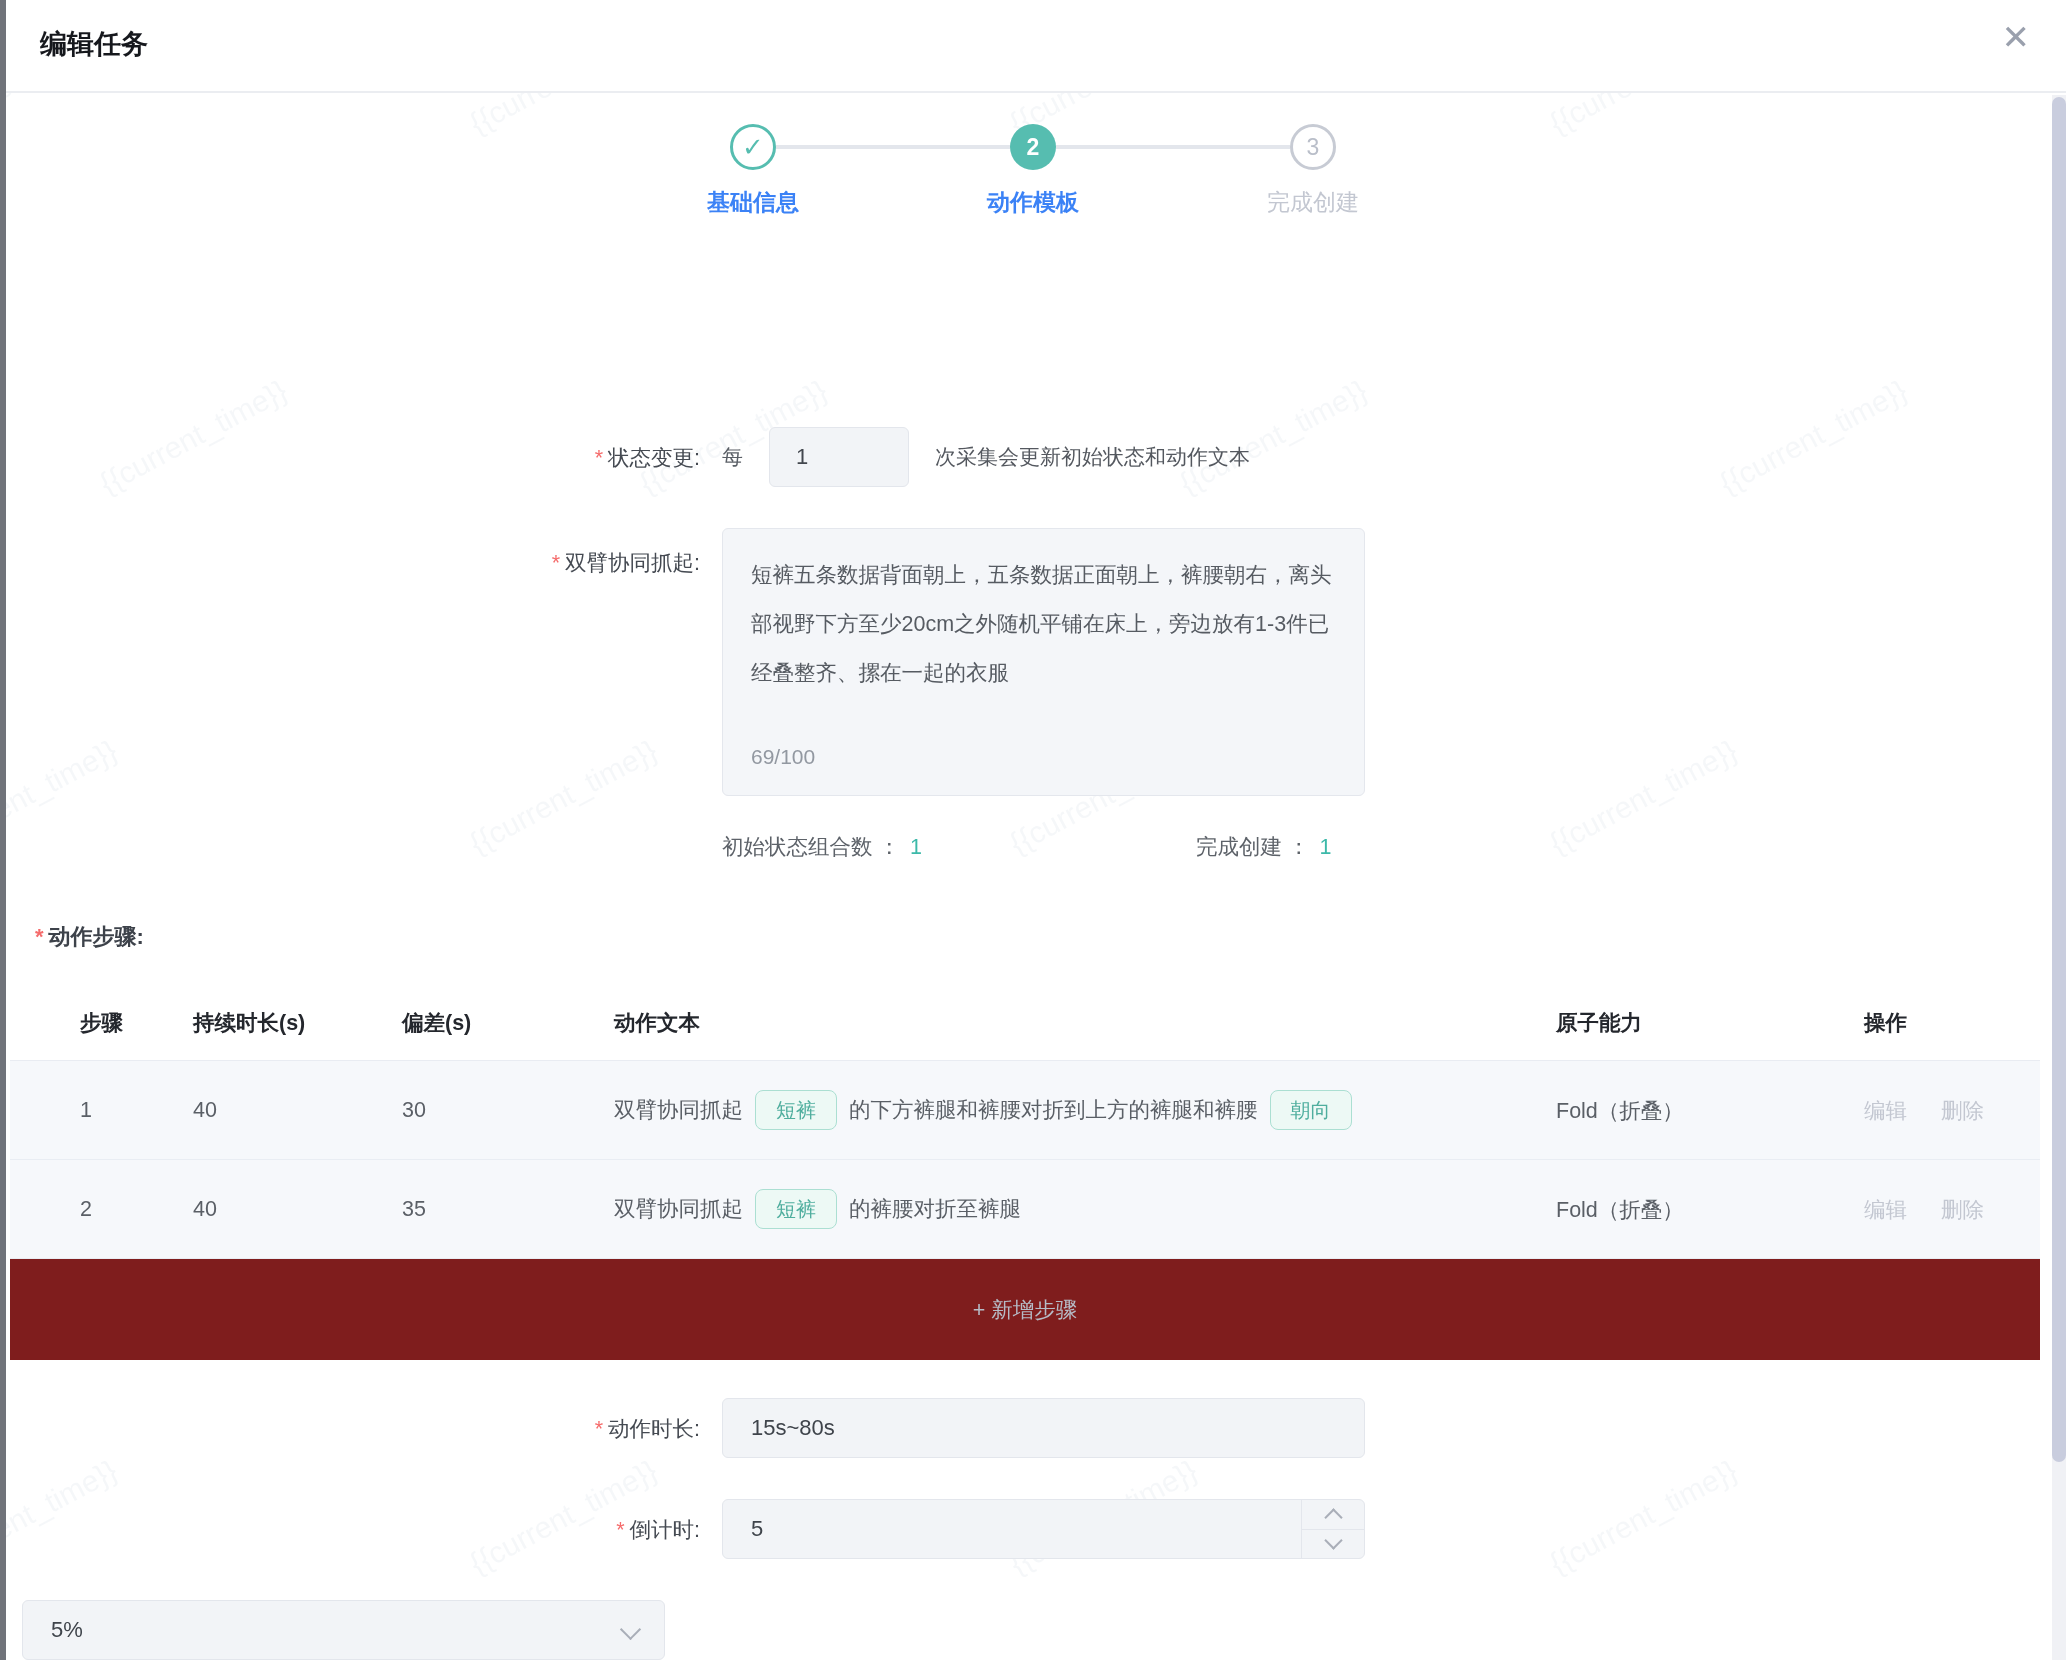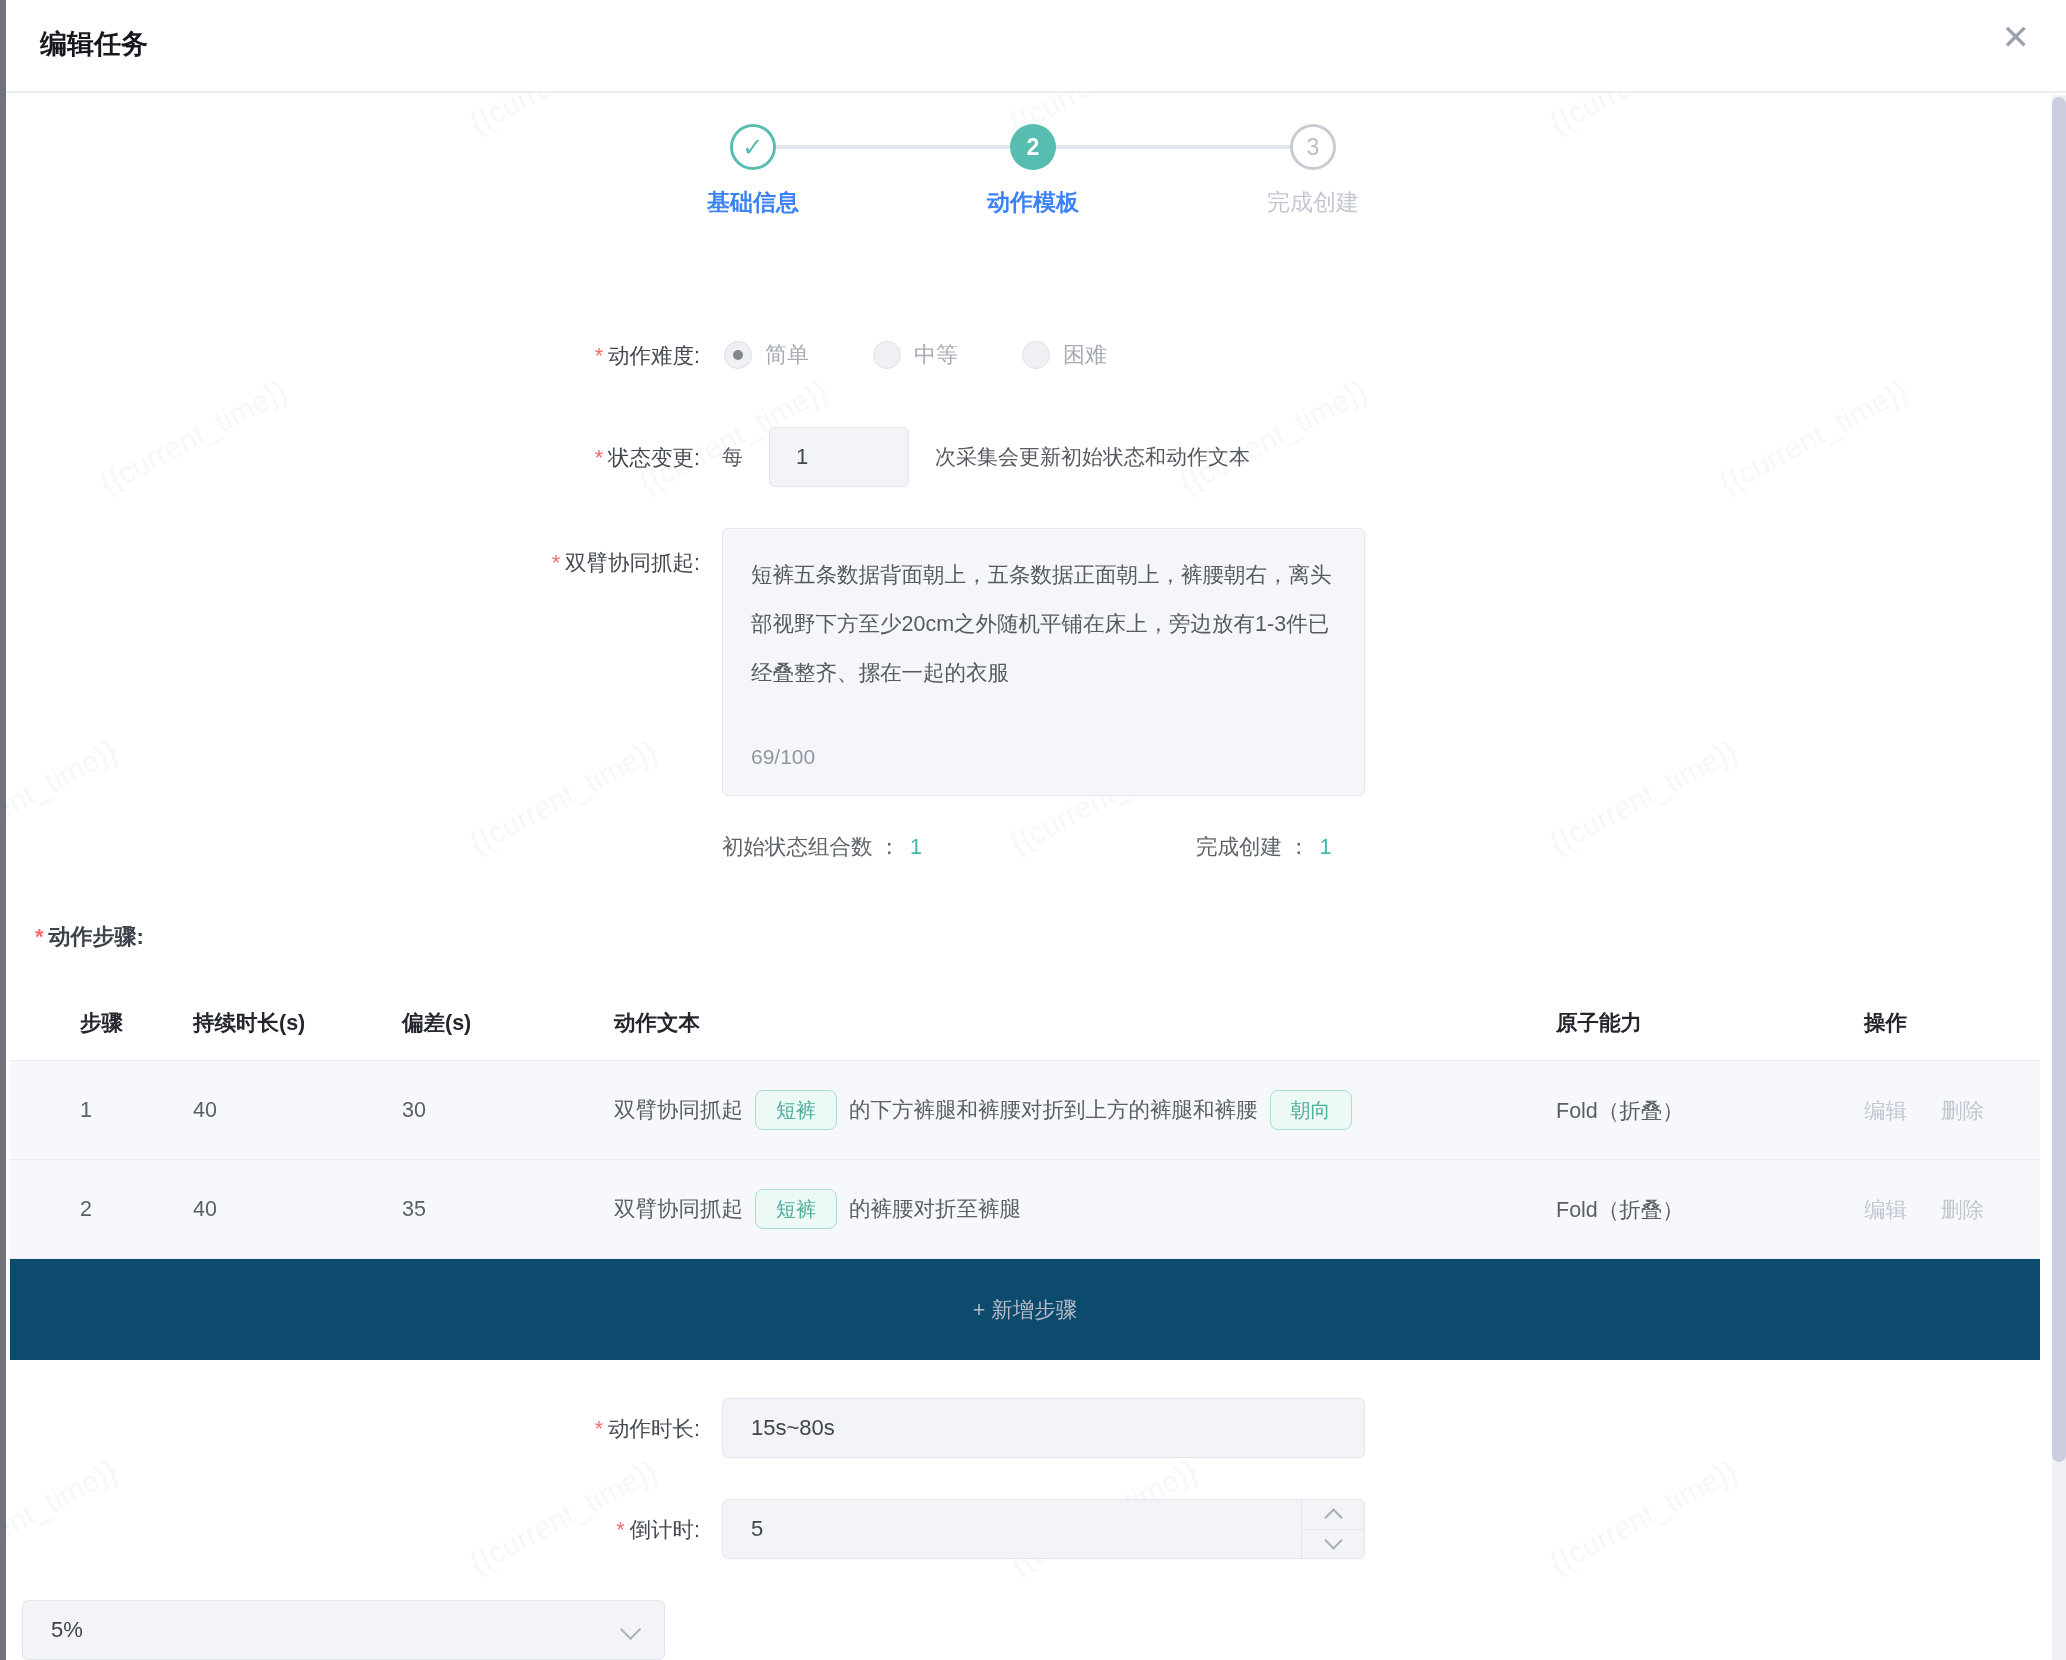--- a/index.html
+++ b/index.html
@@ -81,21 +81,21 @@
   
   .table{position:absolute;left:10px;top:985px;width:2030px;}
   .thead,.trow{display:grid;grid-template-columns:113px 209px 212px 942px 308px 1fr;
                padding-left:70px;align-items:center;box-sizing:border-box;}
   .thead{height:76px;font-weight:700;color:#24272d;font-size:21.5px;border-bottom:1px solid #e9ecf2;background:#fff;}
   .trow{height:99px;background:#f6f8fb;border-bottom:1px solid #e9edf3;font-size:21.5px;color:#5a5f66;}
   .cell{padding-right:10px;}
   .tag{display:inline-block;margin:0 12px;padding:6px 20px;border:1px solid #abdfd2;background:#edf9f5;
        color:#4fae9e;border-radius:8px;font-size:20px;line-height:1.3;}
   .op-link{color:#c3c7d1;margin-right:34px;cursor:pointer;}
-  .add-row{height:101px;background:#0c4a6e;display:flex;align-items:center;justify-content:center;
+  .add-row{height:101px;background:#7f1d1d;display:flex;align-items:center;justify-content:center;
            color:#b6bbc6;font-size:21.5px;cursor:pointer;}
 
   
   .row-duration{top:1398px;height:60px;width:100%;}
   .row-countdown{top:1499px;height:60px;width:100%;}
   .row-ratio{top:1600px;height:60px;width:100%;}
   .big-input{margin-left:22px;width:643px;height:60px;background:#f2f4f7;border:1px solid #e3e6ec;
              border-radius:6px;font-size:22px;color:#3f444b;padding:0 28px;box-sizing:border-box;
              position:relative;display:flex;align-items:center;}
   .spinner{position:absolute;right:0;top:0;width:62px;height:58px;border-left:1px solid #e3e6ec;
@@ -151,39 +151,20 @@
     <div class="step s2">
       <div class="step-circle active">2</div>
       <div class="step-label">动作模板</div>
     </div>
     <div class="step s3">
       <div class="step-circle pending">3</div>
       <div class="step-label">完成创建</div>
     </div>
   </div>
 
-  <div class="form-row row-difficulty">
-    <div class="lbl"><span class="star">*</span><span>动作难度:</span></div>
-    <div class="options" id="difficulty-options">
-        <div class="radio-option">
-          <span class="radio-circle">
-            <span class="radio-dot"></span>
-          </span>
-          <span class="radio-text">简单</span>
-        </div>
-        <div class="radio-option">
-          <span class="radio-circle"></span>
-          <span class="radio-text">中等</span>
-        </div>
-        <div class="radio-option">
-          <span class="radio-circle"></span>
-          <span class="radio-text">困难</span>
-        </div>
-      </div>
-  </div>
 
   <div class="form-row row-state">
     <div class="lbl"><span class="star">*</span><span>状态变更:</span></div>
     <span class="prefix">每</span>
     <input class="small-input" readonly="" value="1" style="">
     <span class="suffix">次采集会更新初始状态和动作文本</span>
   </div>
 
   <div class="initial-label"><span class="star">*</span><span>双臂协同抓起:</span></div>
   <div class="textarea">

